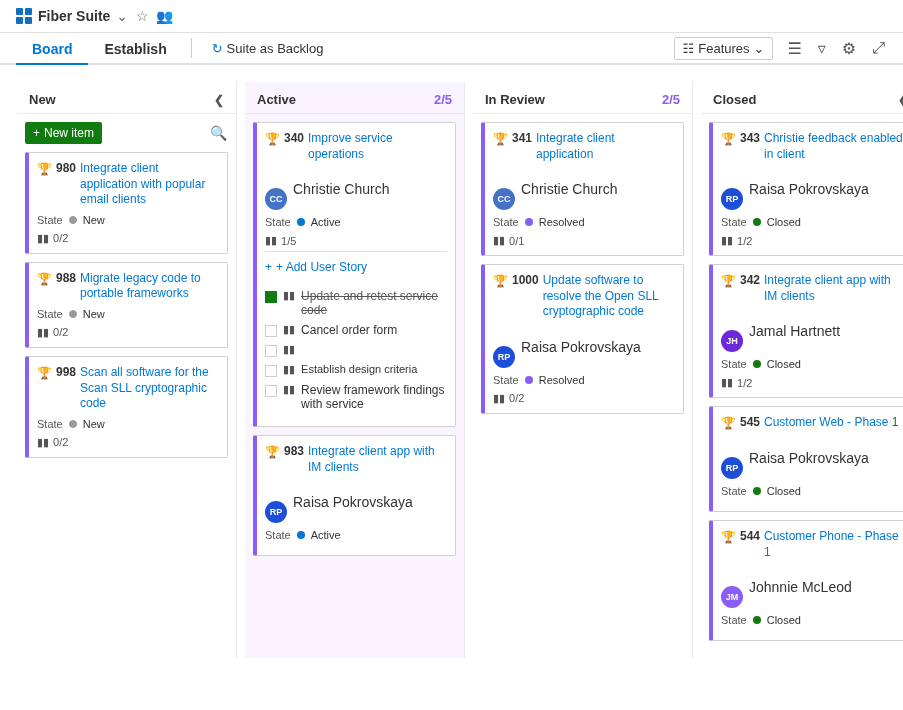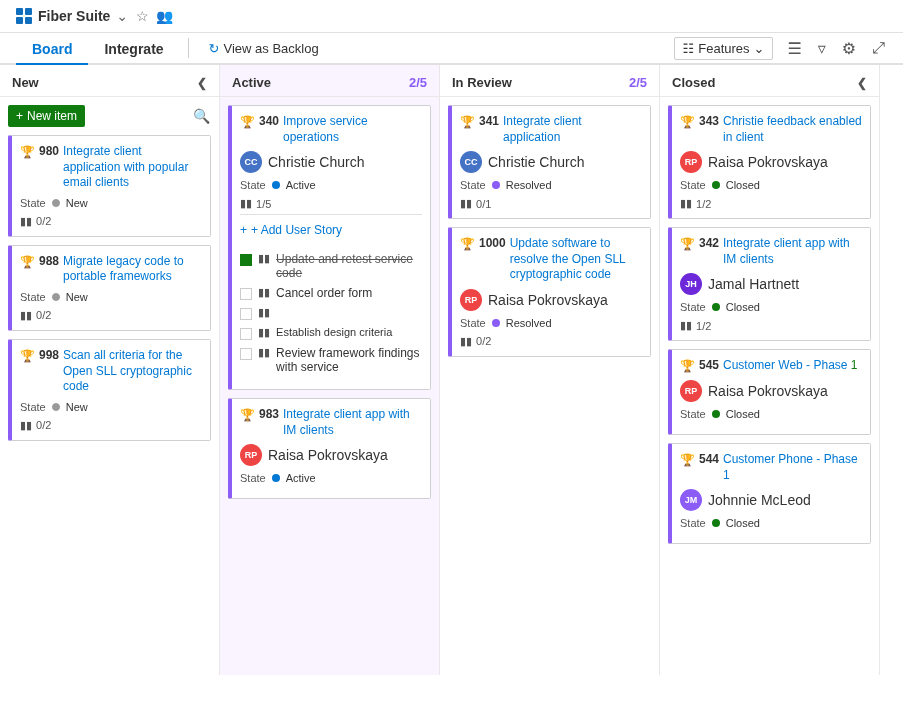--- a/index.html
+++ b/index.html
@@ -23,21 +23,21 @@
       padding: 8px 16px 6px; cursor: pointer; font-size: 14px; color: #333; border-bottom: 2px solid transparent; margin-bottom: -2px; font-weight: bold;
     }
     .nav-item.active { color: #0078d4; border-bottom: 2px solid #0078d4; }
     .nav-sep { width: 1px; height: 20px; background: #ccc; margin: 0 8px; }
     .nav-backlog { display: flex; align-items: center; gap: 4px; padding: 6px 12px; cursor: pointer; color: #333; font-size: 13px; }
     .nav-right { margin-left: auto; display: flex; align-items: center; gap: 12px; }
     .nav-features { display: flex; align-items: center; gap: 4px; cursor: pointer; font-size: 13px; border: 1px solid #ccc; padding: 3px 8px; border-radius: 2px; }
     .nav-icon-btn { cursor: pointer; color: #555; font-size: 16px; padding: 2px; }
 
     
-    .board { display: flex; gap: 0; padding: 0; height: calc(100vh - 100px); overflow-x: auto; }
+    .board { display: flex; gap: 8px; padding: 17px; height: calc(100vh - 100px); overflow-x: auto; }
     .column { flex: 0 0 220px; min-width: 220px; border-right: 1px solid #e8e8e8; display: flex; flex-direction: column; }
     .column-header {
       display: flex; align-items: center; justify-content: space-between;
       padding: 10px 12px 6px; font-size: 13px; font-weight: 600; color: #333;
       border-bottom: 1px solid #e8e8e8;
     }
     .col-count { color: #8b5cf6; font-weight: 600; font-size: 13px; }
     .col-chevron { color: #555; cursor: pointer; font-size: 12px; }
 
     .column-body { padding: 8px; overflow-y: auto; flex: 1; }
@@ -60,21 +60,21 @@
     }
     .card-title { display: flex; align-items: flex-start; gap: 4px; margin-bottom: 6px; }
     .card-trophy { color: #8b5cf6; font-size: 12px; flex-shrink: 0; margin-top: 1px; }
     .card-id { font-weight: 600; font-size: 12px; flex-shrink: 0; }
     .card-name { font-size: 12px; color: #0078d4; line-height: 1.3; }
 
     .card-avatar { display: flex; align-items: center; gap: 6px; margin-bottom: 6px; }
     .avatar-circle {
       width: 22px; height: 22px; border-radius: 50%; background: #ddd;
       display: flex; align-items: flex-start; justify-content: center; font-size: 10px;
-      flex-shrink: 0; overflow: hidden;
+      flex-shrink: 0; overflow: hidden; margin-top: 20px;
     }
     .avatar-text { font-size: 14px; color: #333; }
 
     .card-state { display: flex; align-items: center; gap: 6px; margin-bottom: 6px; font-size: 11px; color: #555; }
     .state-dot { width: 8px; height: 8px; border-radius: 50%; flex-shrink: 0; }
     .state-active { background: #0078d4; }
     .state-resolved { background: #8b5cf6; }
     .state-closed { background: #107c10; }
     .state-label { color: #333; }
 
@@ -94,21 +94,21 @@
 
     
     .card-body-items { padding: 4px 0; }
 
     
     .phase-tag { color: #107c10; font-size: 12px; }
 
     
     .av-blue { background: #4472c4; }
     .av-green { background: #8b5cf6; }
-    .av-orange { background: #ef4444; }
+    .av-orange { background: #1d4ed8; }
     .av-purple { background: #6d28d9; }
 
     .av-img {
       width: 22px; height: 22px; border-radius: 50%;
       display: flex; align-items: center; justify-content: center;
       font-size: 9px; color: white; font-weight: 600;
     }
 
     .col-active { background: #f9f4ff; }
 
@@ -129,25 +129,25 @@
   </div>
   <div class="topbar-icons">
     <span>⌄</span>
     <span>☆</span>
     <span>👥</span>
   </div>
 </div>
 
 <div class="nav">
   <div class="nav-item active">Board</div>
-  <div class="nav-item">Integrate</div>
+  <div class="nav-item">Establish</div>
   <div class="nav-sep"></div>
   <div class="nav-backlog">
     <span style="color:#0078d4">↻</span>
-    <span>View as Backlog</span>
+    <span>Suite as Backlog</span>
   </div>
   <div class="nav-right">
     <div class="nav-features">
       <span>☷</span>
       <span>Features</span>
       <span>⌄</span>
     </div>
     <span class="nav-icon-btn">☰</span>
     <span class="nav-icon-btn">▿</span>
     <span class="nav-icon-btn">⚙</span>
@@ -202,21 +202,21 @@
         <div class="card-progress">
           <span style="color:#555;">▮▮</span>
           <span>0/2</span>
         </div>
       </div>
 
       <div class="card">
         <div class="card-title">
           <span class="card-trophy">🏆</span>
           <span class="card-id">998</span>
-          <span class="card-name">Scan all criteria for the Open SLL cryptographic code</span>
+          <span class="card-name">Scan all software for the Scan SLL cryptographic code</span>
         </div>
         <div class="card-state">
           <span>State</span>
           <span class="state-dot" style="background:#999; border:1px solid #999;"></span>
           <span class="state-label">New</span>
         </div>
         <div class="card-progress">
           <span style="color:#555;">▮▮</span>
           <span>0/2</span>
         </div>

